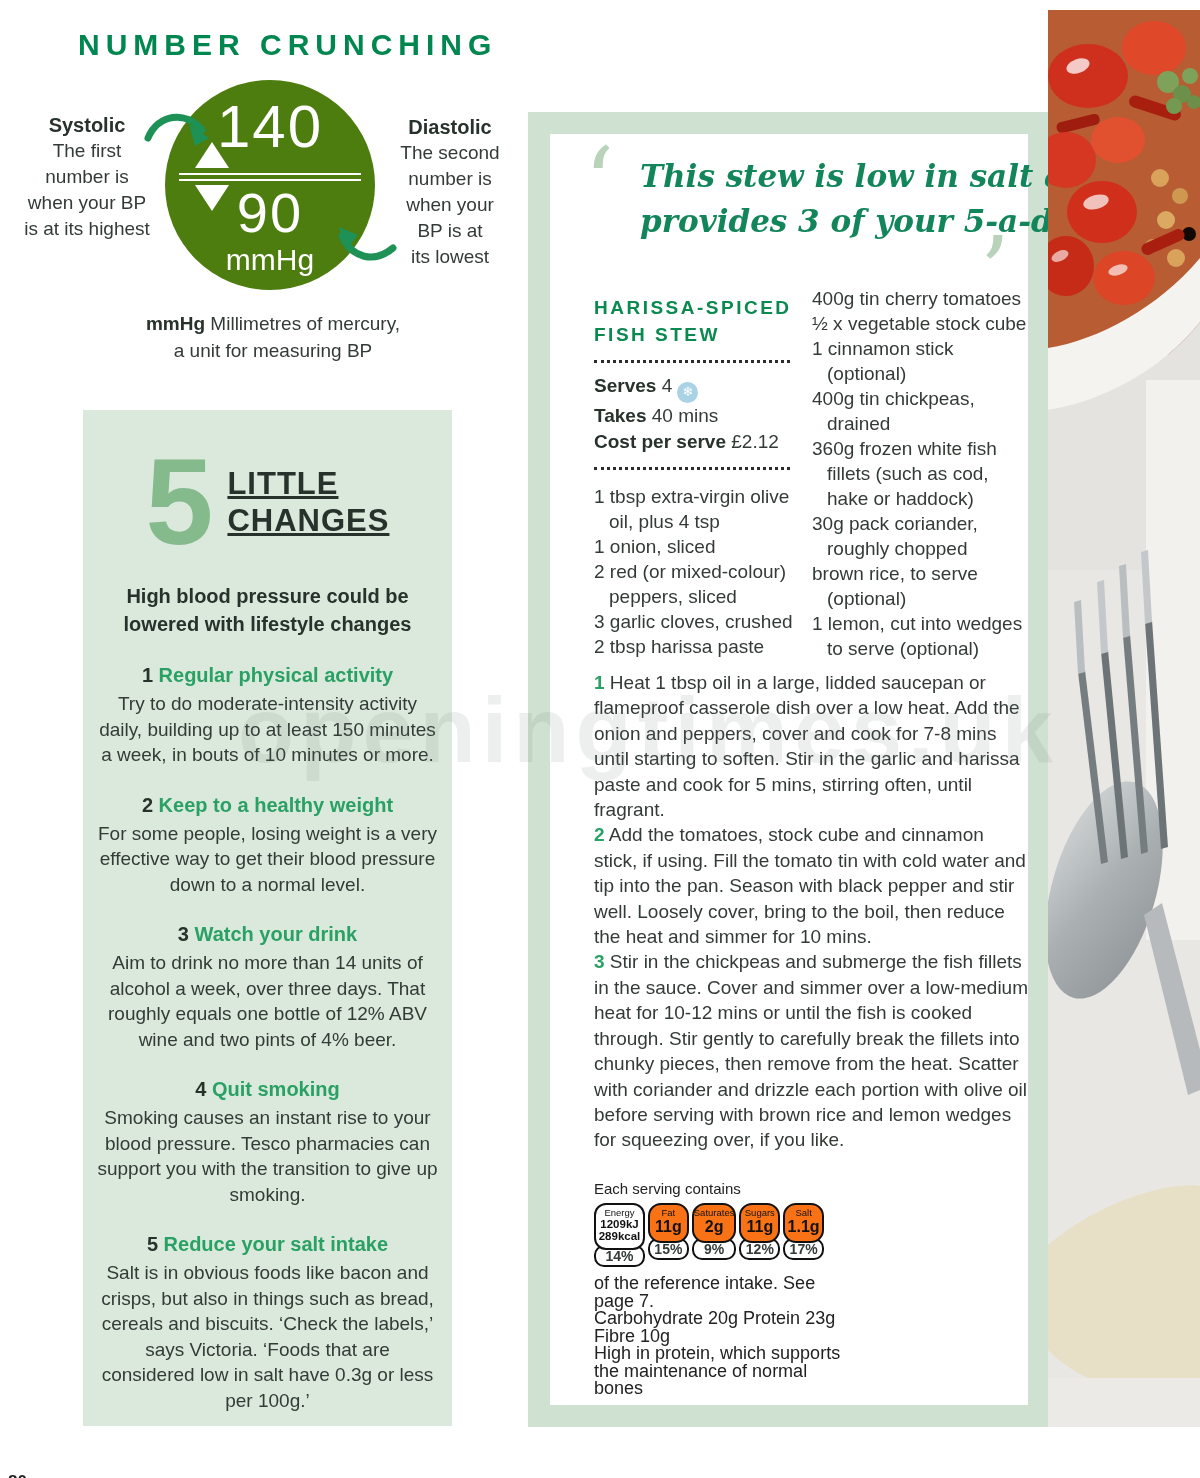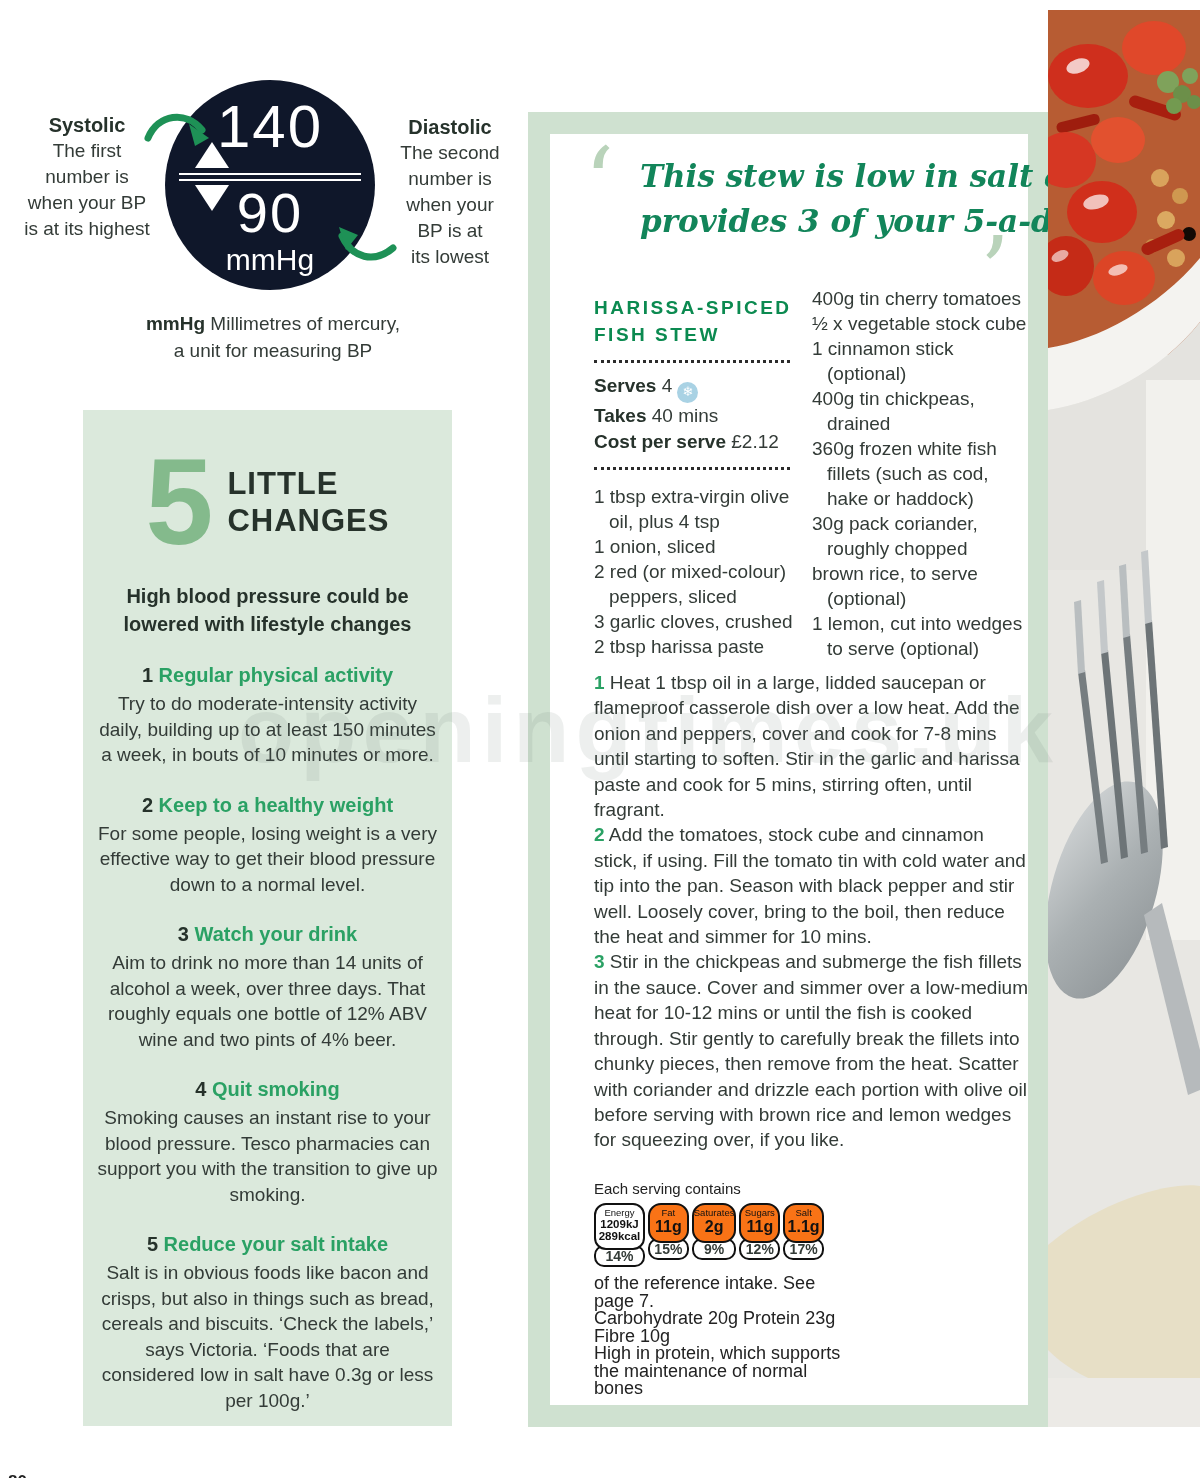--- a/index.html
+++ b/index.html
@@ -1,21 +1,21 @@
 <!DOCTYPE html>
 <html><head>
 <meta charset="utf-8">
 <style>
   html,body{margin:0;padding:0;background:#fff;}
   .page{position:relative;width:1200px;height:1478px;background:#ffffff;overflow:hidden;
         font-family:"Liberation Sans",sans-serif;color:#333b37;}
   .abs{position:absolute;}
   
   .nc-title{left:78px;top:28px;font-size:30px;font-weight:800;letter-spacing:6px;color:#00864f;}
-  .bp-circle{left:165px;top:80px;width:210px;height:210px;border-radius:50%;background:#0f172a;}
+  .bp-circle{left:165px;top:80px;width:210px;height:210px;border-radius:50%;background:#4d7c0f;}
   .bp-top{position:absolute;top:12px;left:0;width:100%;text-align:center;
           font-size:60px;color:#fff;font-weight:400;letter-spacing:2px;}
   .bp-div1{position:absolute;top:93px;left:14px;width:182px;border-top:2px solid #fff;}
   .bp-div2{position:absolute;top:99px;left:14px;width:182px;border-top:2px solid #fff;}
   .tri-up{position:absolute;left:30px;top:62px;width:0;height:0;
           border-left:17px solid transparent;border-right:17px solid transparent;border-bottom:26px solid #fff;}
   .tri-down{position:absolute;left:30px;top:105px;width:0;height:0;
           border-left:17px solid transparent;border-right:17px solid transparent;border-top:26px solid #fff;}
   .bp-bottom{position:absolute;top:100px;left:0;width:100%;text-align:center;
           font-size:56px;color:#fff;font-weight:400;letter-spacing:2px;}
@@ -23,21 +23,21 @@
   .side-label{font-size:19px;line-height:26px;text-align:center;color:#333b37;}
   .side-label .hd{font-size:20px;font-weight:700;color:#26322b;}
   .sys{left:8px;top:112px;width:158px;}
   .dia{left:396px;top:114px;width:108px;}
   .mmhg-note{left:55px;top:310px;width:436px;text-align:center;font-size:19px;line-height:27px;}
   .mmhg-note .b{font-weight:700;color:#26322b;}
   
   .green-box{left:83px;top:410px;width:369px;height:1016px;background:#dbe9dc;text-align:center;}
   .fc-head{margin-top:42px;display:flex;justify-content:center;align-items:center;gap:14px;}
   .fc-num{font-size:122px;line-height:100px;font-weight:700;color:#84ba8c;}
-  .fc-title{font-size:31px;line-height:37px;font-weight:800;color:#26322b;text-align:left;letter-spacing:1px;}
+  .fc-title{font-size:31px;line-height:37px;font-weight:800;color:#26322b;text-align:left;letter-spacing:1px;text-decoration:underline;}
   .fc-intro{margin:30px auto 0;max-width:320px;font-size:20px;line-height:28px;font-weight:700;color:#26322b;}
   .fc-item{margin-top:26px;}
   .fc-item-h{font-size:20px;font-weight:700;}
   .fc-item-h .n{color:#26322b;}
   .fc-item-h .t{color:#2aa164;}
   .fc-item-b{margin:4px auto 0;max-width:342px;font-size:19px;line-height:25.5px;color:#333b37;}
   
   .card{left:528px;top:112px;width:522px;height:1315px;background:#cfe1d0;}
   .card-inner{position:absolute;left:22px;top:22px;right:22px;bottom:22px;background:#fff;}
   .quote{position:absolute;left:38px;top:20px;width:430px;}
@@ -79,20 +79,21 @@
              font-weight:700;pointer-events:none;z-index:5;}
   .arrows{left:0;top:70px;width:520px;height:250px;}
 </style>
 </head>
 <body>
 
 <div class="page">
 
   <div class="abs watermark">openingtimes.uk</div>
 
+  <div class="abs nc-title">NUMBER CRUNCHING</div>
 
   <div class="abs bp-circle">
     <div class="bp-top">140</div>
     <div class="tri-up"></div>
     <div class="tri-down"></div>
     <div class="bp-div1"></div>
     <div class="bp-div2"></div>
     <div class="bp-bottom">90</div>
     <div class="bp-unit">mmHg</div>
   </div>

